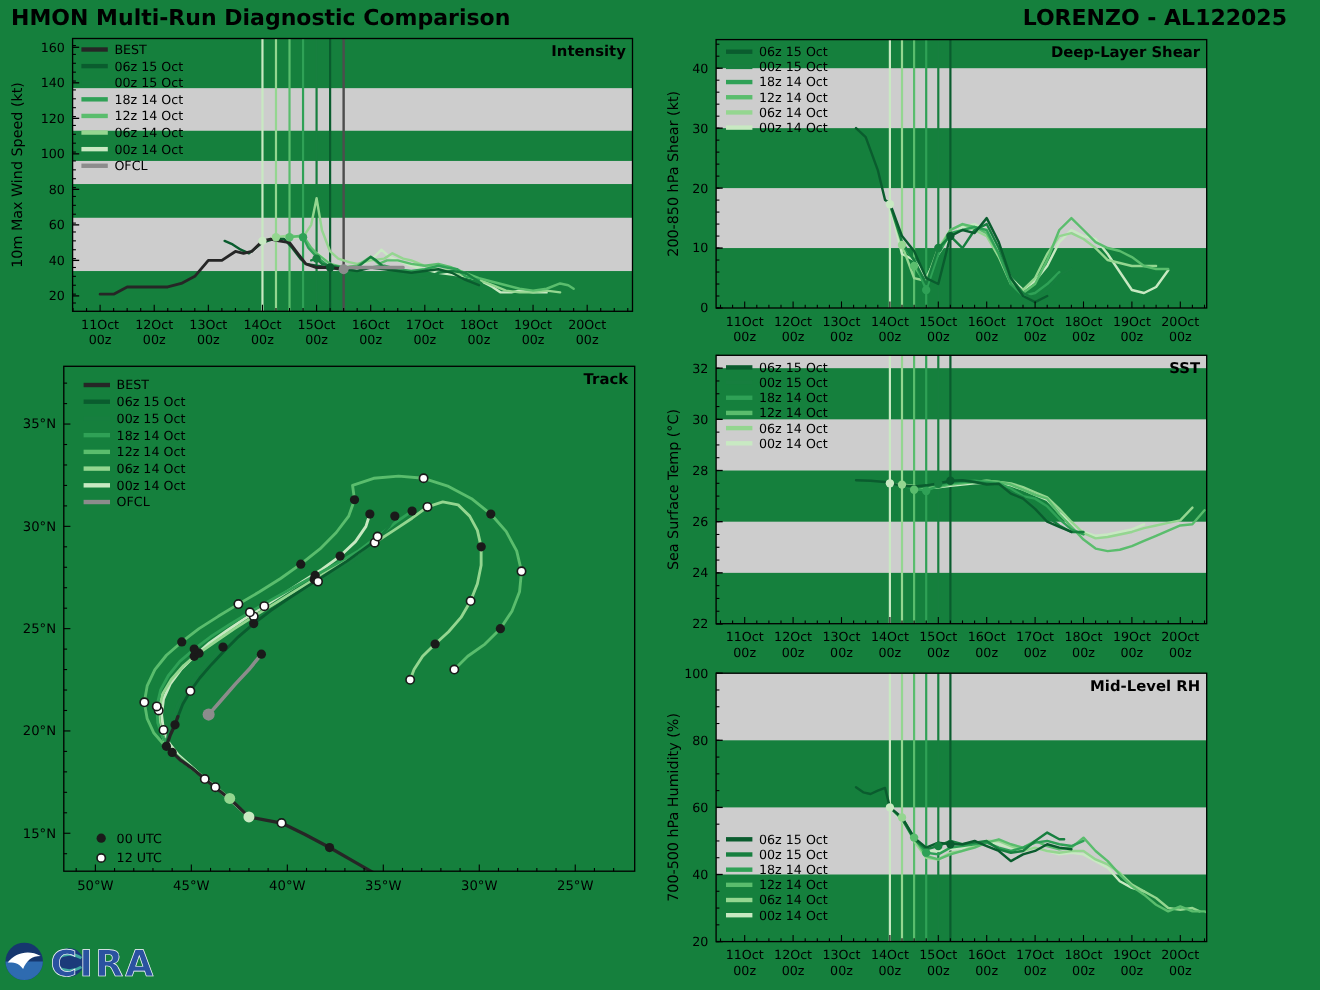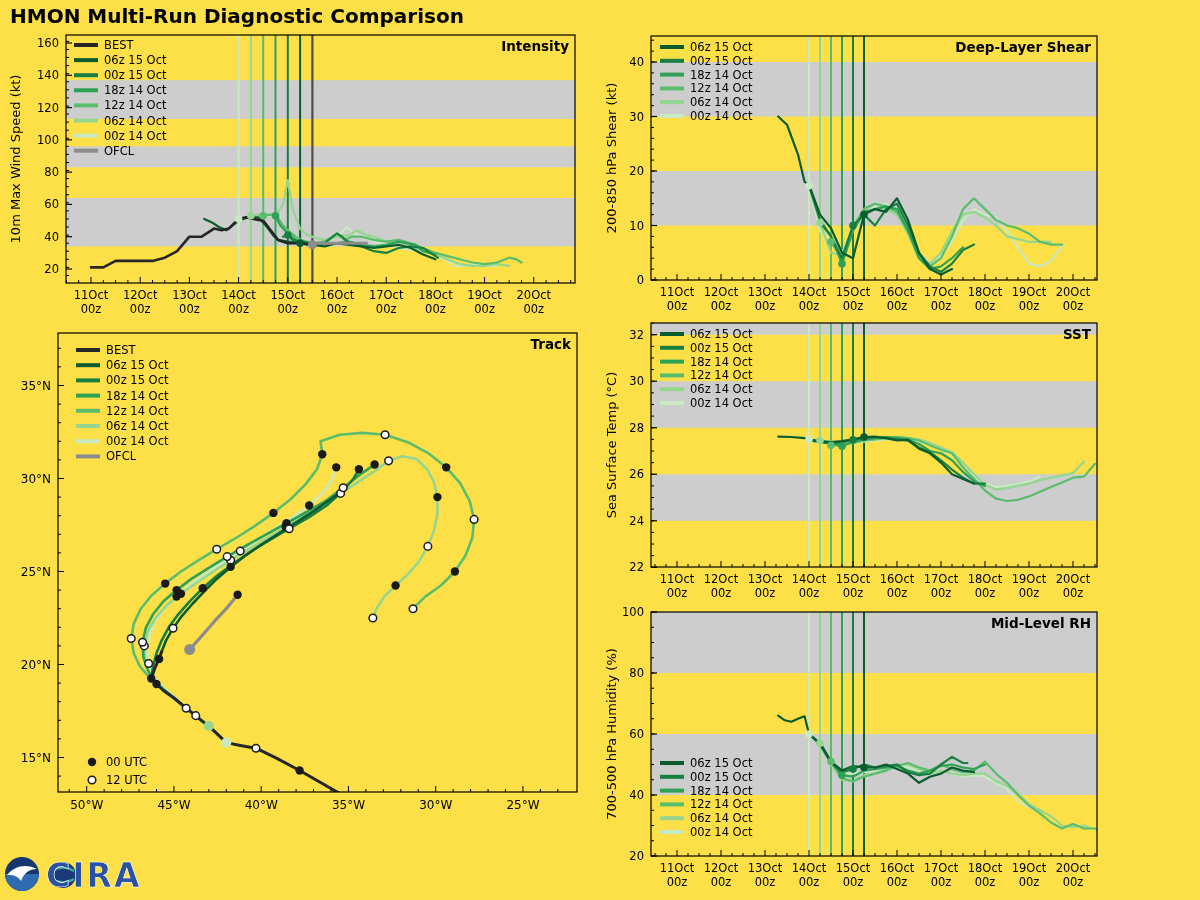--- a/index.html
+++ b/index.html
@@ -1,28 +1,29 @@
 <!DOCTYPE html>
 <html><head>
 <meta charset="utf-8">
 <style>
   html,body{margin:0;padding:0;background:#ffffff;}
-  .page{position:relative;width:1200px;height:900px;background:#fde047;
+  .page{position:relative;width:1200px;height:900px;background:#15803d;
         font-family:"DejaVu Sans","Liberation Sans",sans-serif;overflow:hidden;}
   .hdr{position:absolute;top:4px;font-size:20px;font-weight:bold;color:#000;}
   .hdr-left{left:10px;}
   .hdr-right{right:30px;}
   svg{position:absolute;left:0;top:0;}
   text{font-family:"DejaVu Sans","Liberation Sans",sans-serif;}
 </style>
 </head>
 <body>
 
 <div class="page">
   <div class="hdr hdr-left">HMON Multi-Run Diagnostic Comparison</div>
+  <div class="hdr hdr-right">LORENZO - AL122025</div>
   <svg id="chart-root" width="1200" height="900" viewBox="0 0 1200 900">
       <defs>
         <clipPath id="clip-intensity">
           <rect x="66" y="35" width="509" height="248"></rect>
         </clipPath>
         <clipPath id="clip-track">
           <rect x="58" y="333" width="519" height="459"></rect>
         </clipPath>
         <clipPath id="clip-shear">
           <rect x="651" y="36" width="446" height="244"></rect>

